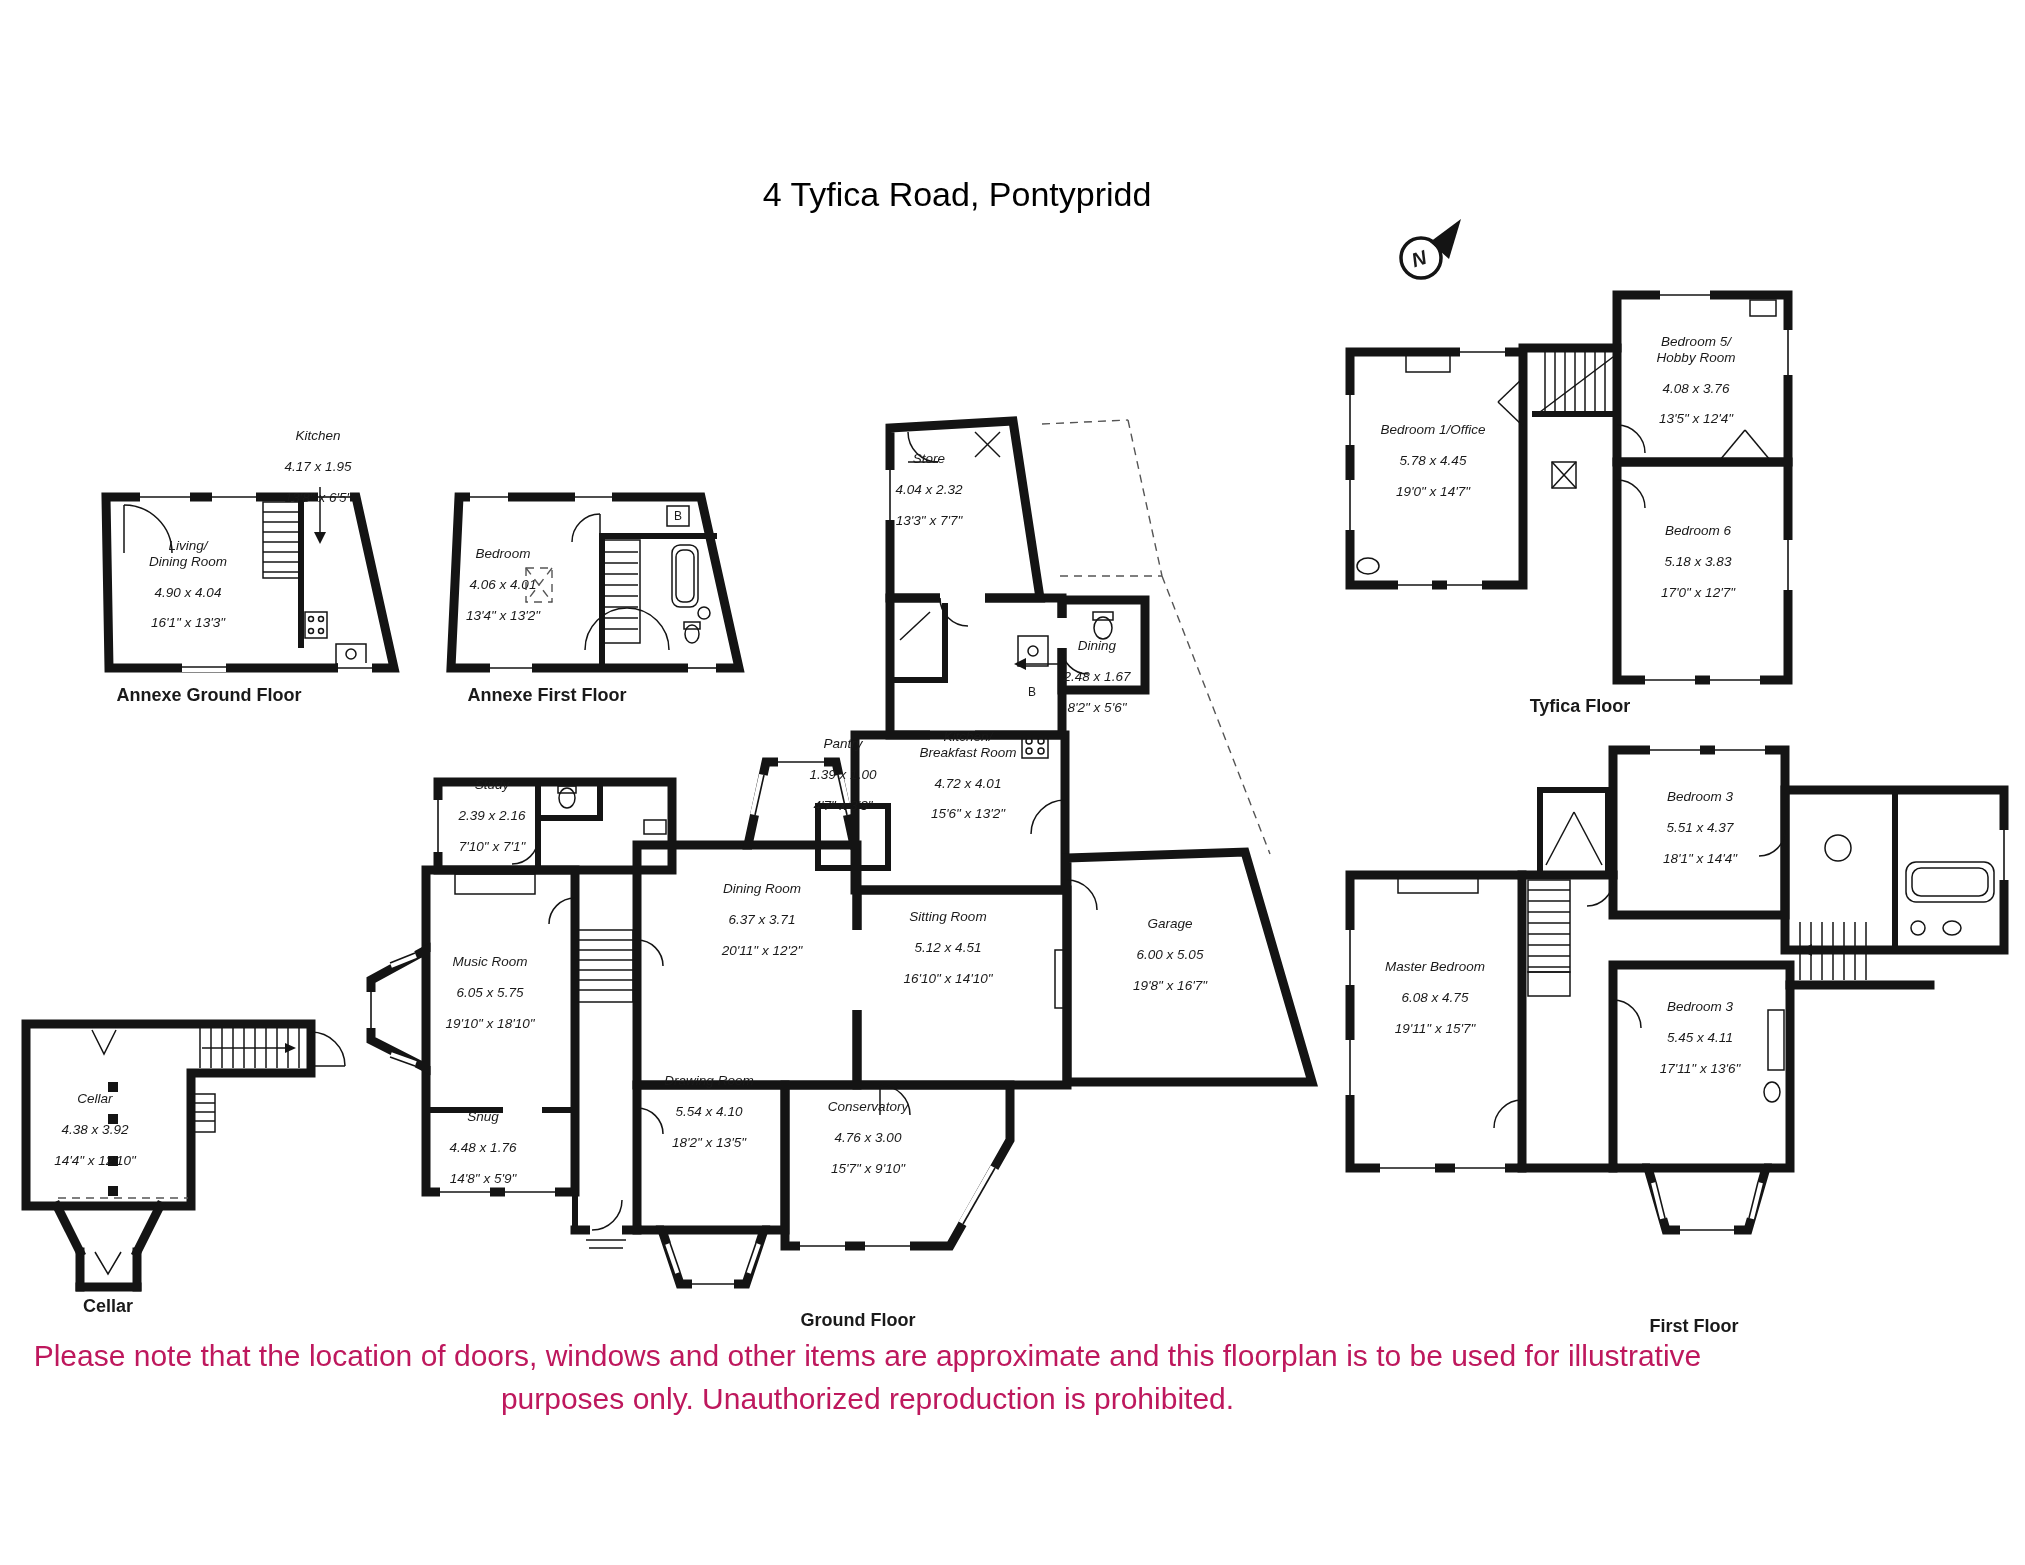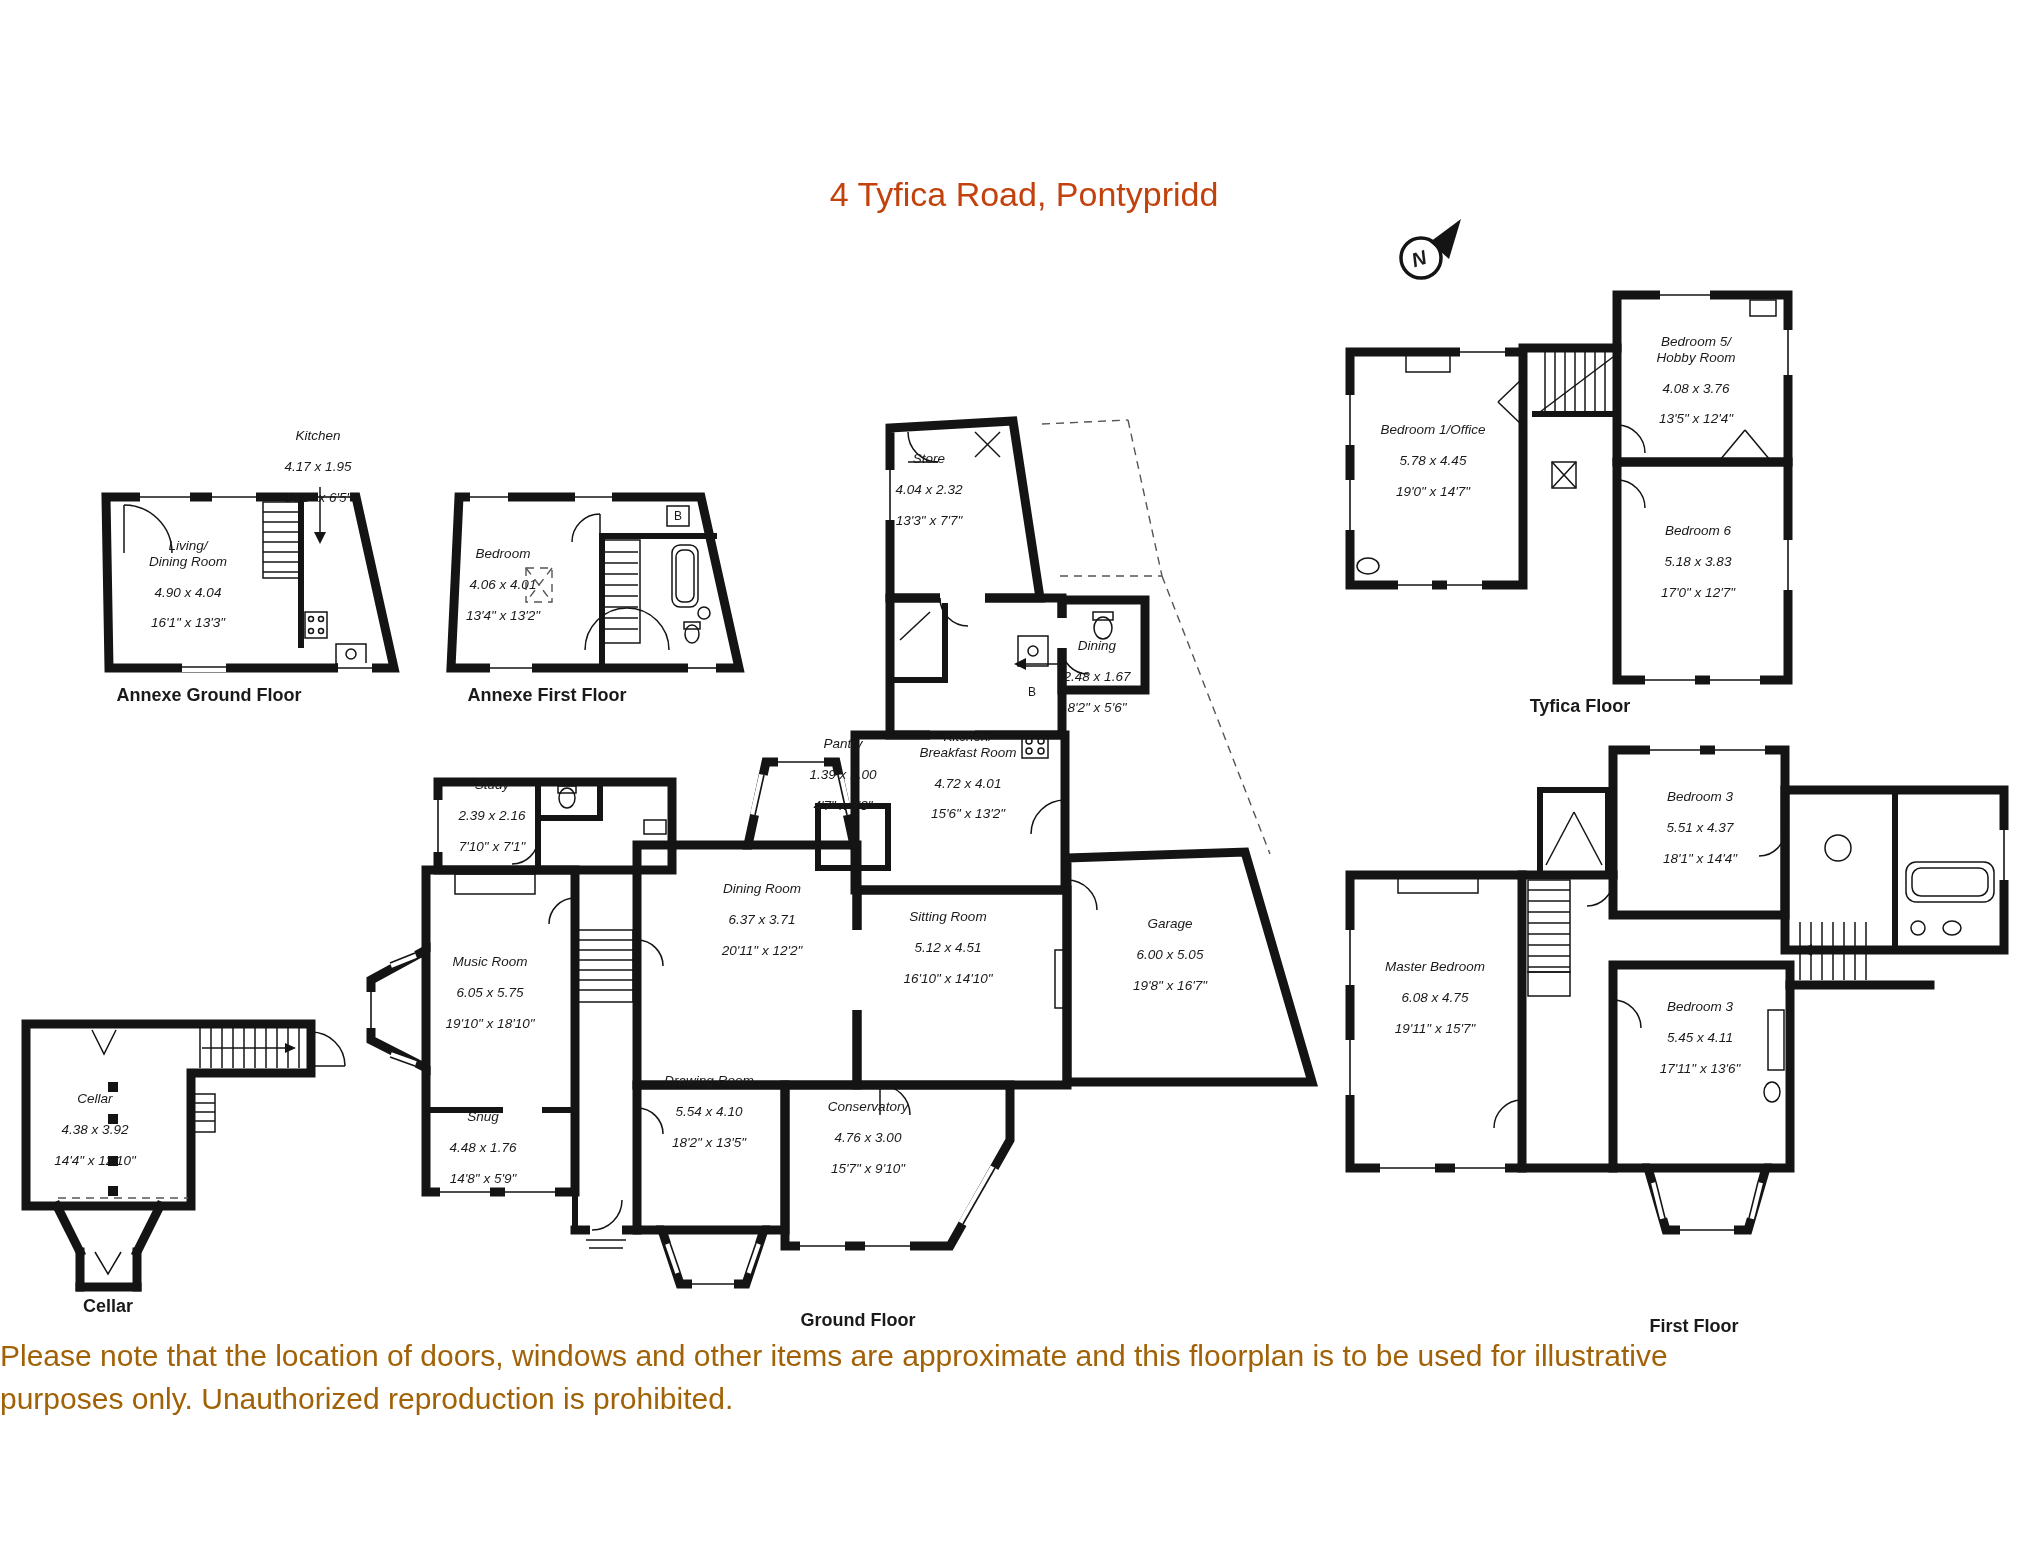--- a/index.html
+++ b/index.html
@@ -14,26 +14,26 @@
   .wln{stroke:#141414;stroke-width:1.6;stroke-linecap:butt;}
   .dash{stroke:#555;stroke-width:1.4;fill:none;stroke-dasharray:8 6;}
   .blk{fill:#141414;stroke:none;}
   .tc{stroke:#141414;stroke-width:3.5;fill:none;}
   
   .rlabel{position:absolute;transform:translate(-50%,-50%);text-align:center;
           font-size:13.5px;line-height:1.14;white-space:pre-line;font-style:italic;}
   .caption{position:absolute;transform:translate(-50%,-50%);font-weight:bold;
            font-size:18px;white-space:nowrap;}
   .blabel{position:absolute;transform:translate(-50%,-50%);font-size:12px;}
-  #title{position:absolute;left:1024px;top:194px;transform:translate(-50%,-50%);
-         font-size:34px;white-space:nowrap;color:#c2410c;}
+  #title{position:absolute;left:957px;top:194px;transform:translate(-50%,-50%);
+         font-size:34px;white-space:nowrap;color:#000000;}
   #compass-n{position:absolute;left:1419px;top:259px;transform:translate(-50%,-50%) rotate(-18deg);
          font-size:20px;font-weight:bold;font-style:italic;}
-  #disclaimer{position:absolute;left:0;top:1334px;width:1735px;
-         color:#a16207;font-size:30px;line-height:43px;}
+  #disclaimer{position:absolute;left:0;top:1334px;width:1735px;text-align:center;
+         color:#be185d;font-size:30px;line-height:43px;}
 </style>
 </head>
 <body>
 
 <div id="canvas">
 
 <svg width="2025" height="1565" viewBox="0 0 2025 1565">
 
   <g>
     <polygon class="w9" points="106,497 356,497 394,668 109,668"></polygon>

